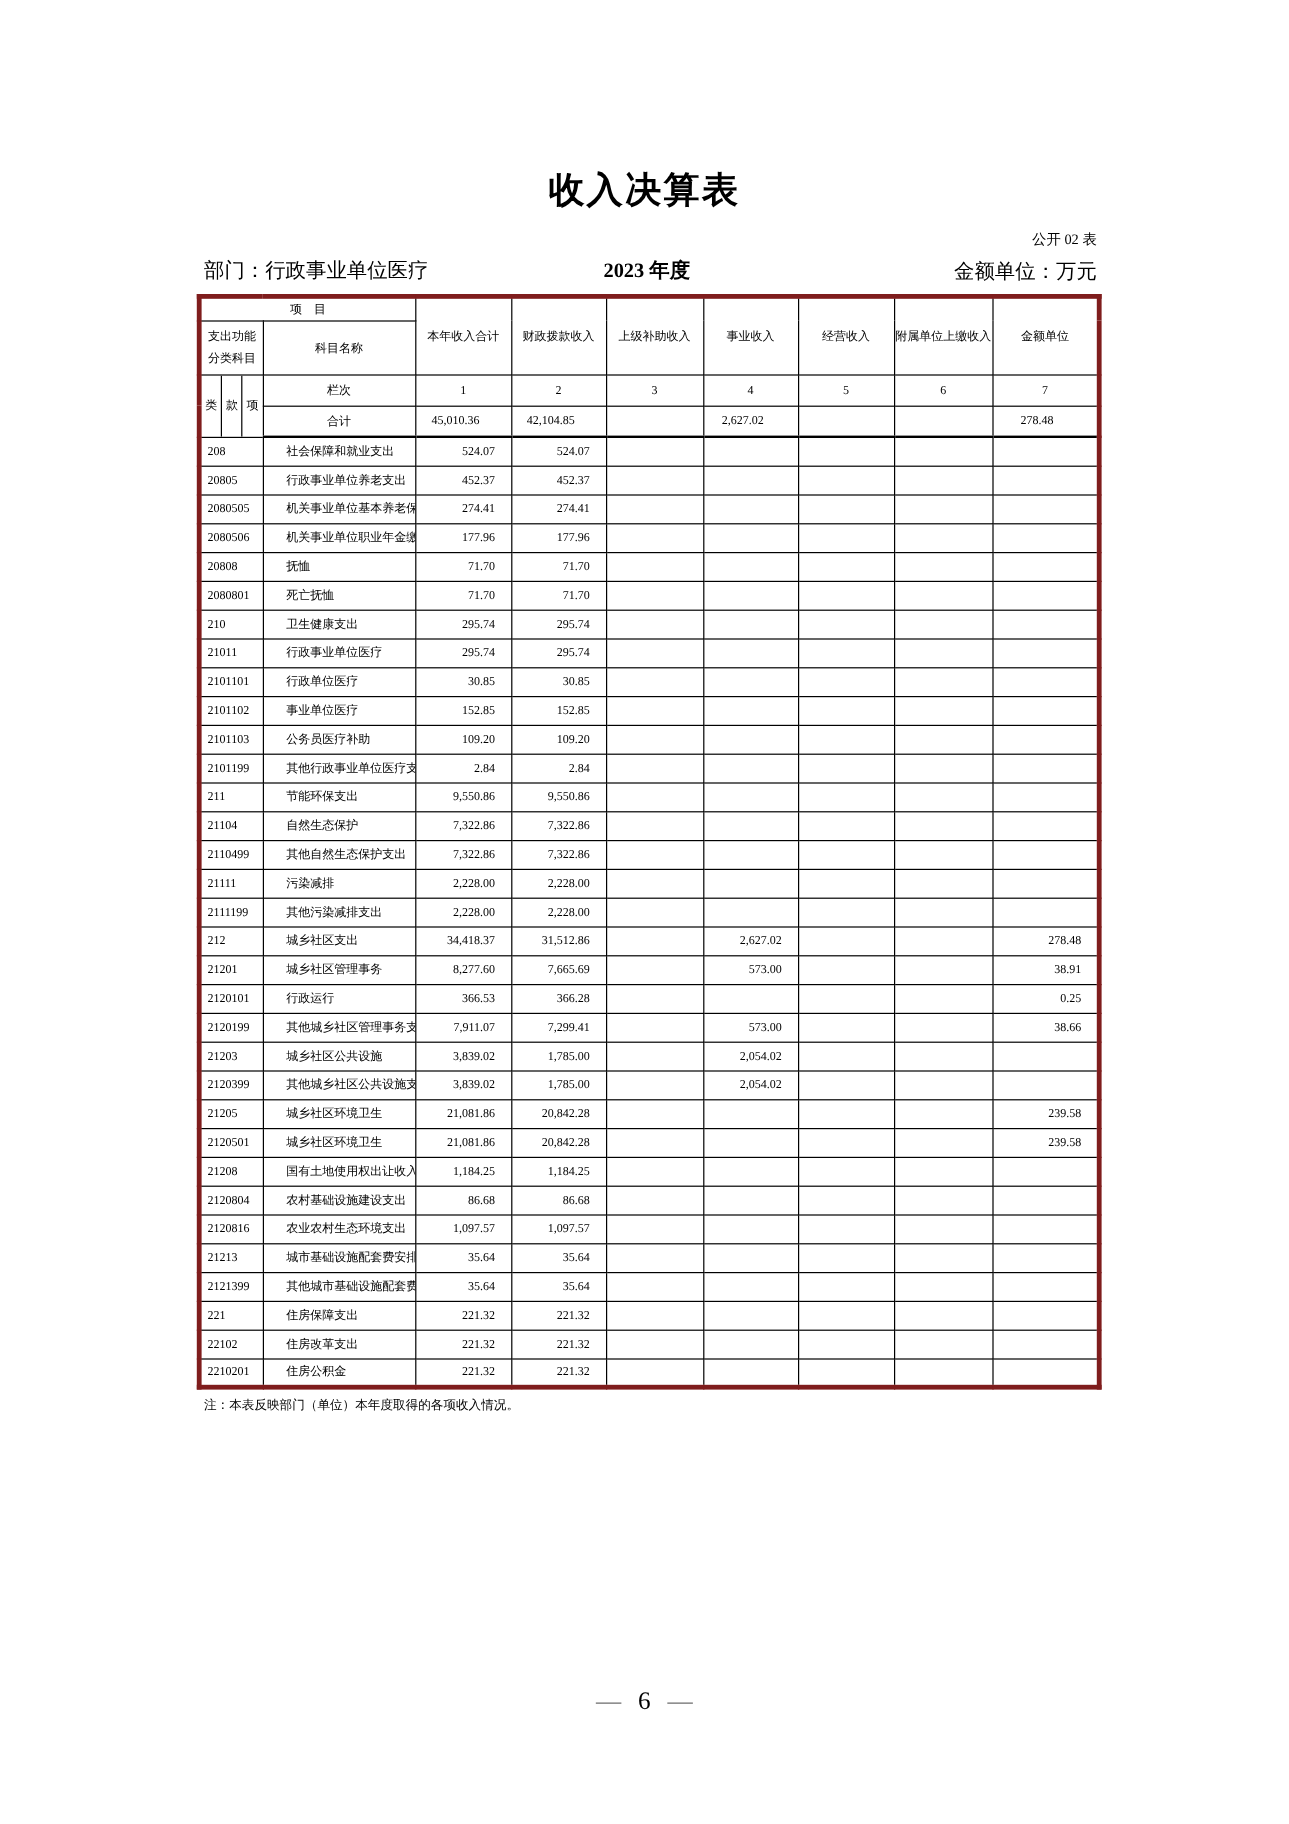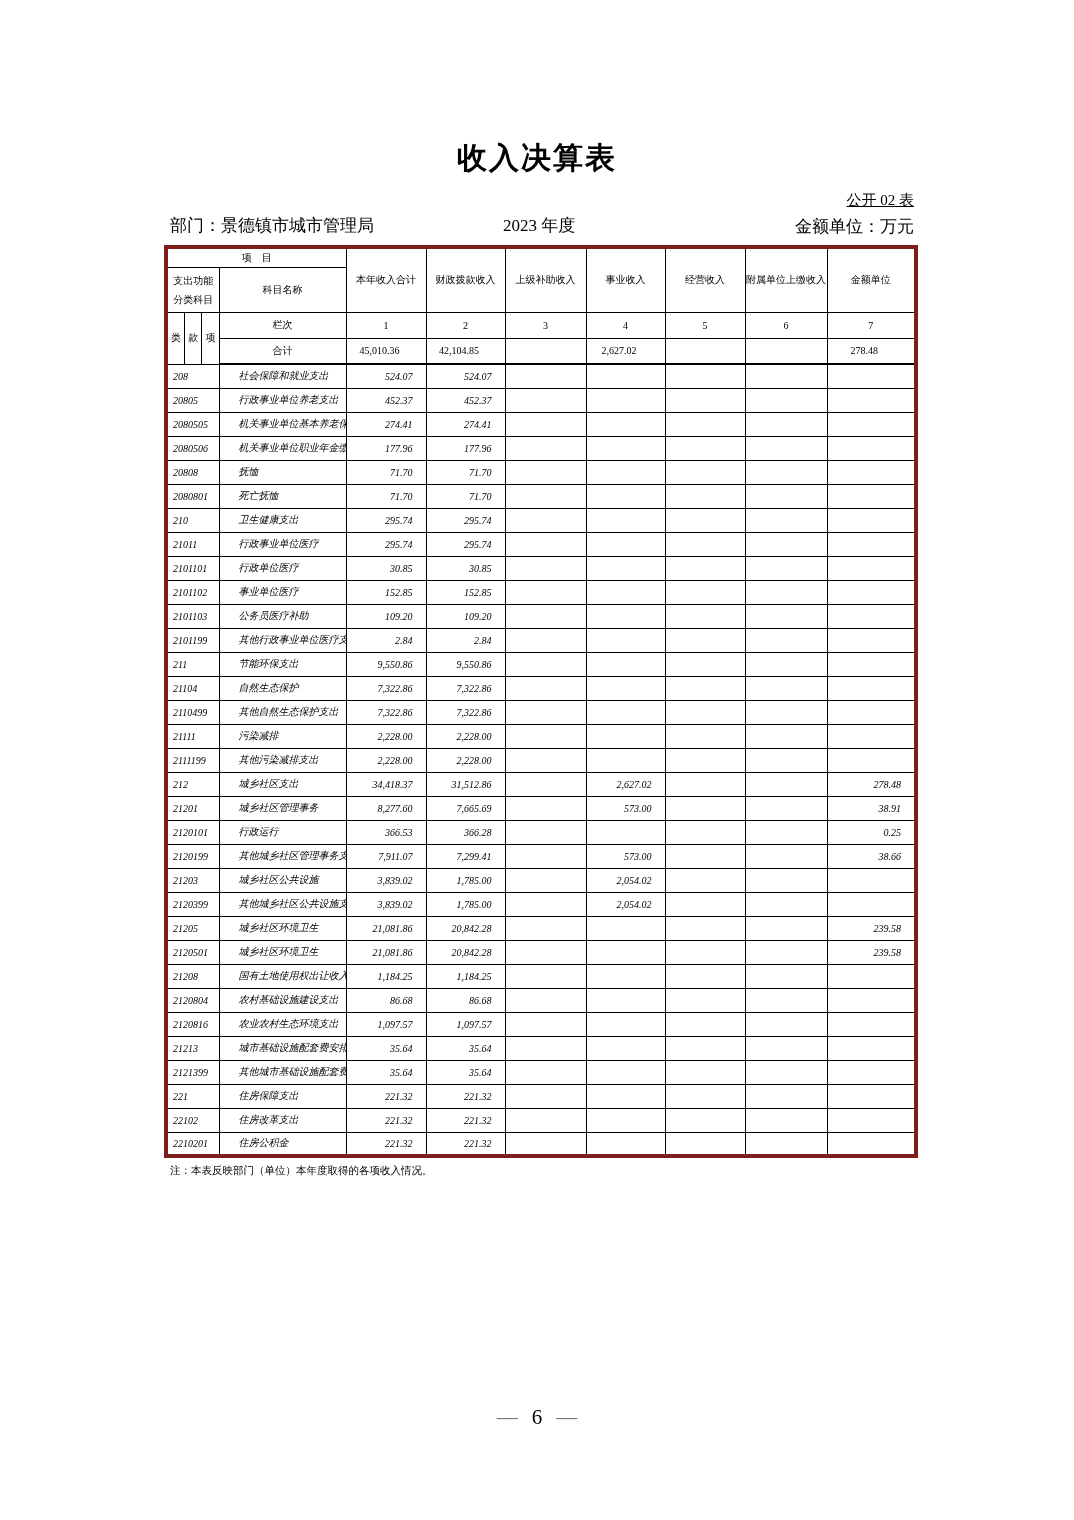--- a/index.html
+++ b/index.html
@@ -21,33 +21,32 @@
     text-align: center;
     font-family: "Liberation Sans", "DejaVu Sans", sans-serif;
     font-weight: bold;
     font-size: 30px;
     letter-spacing: 2px;
   }
   .form-code {
     position: absolute;
     top: 191px;
     right: 160px;
-    font-size: 15px;
-    text-decoration: underline;
+    font-size: 12px;
   }
   .meta-row {
     position: absolute;
     top: 214px;
     left: 164px;
     width: 750px;
     height: 24px;
     font-size: 17px;
   }
   .meta-dept { position: absolute; left: 6px; top: 0; }
-  .meta-year { position: absolute; left: 0; top: 0; width: 100%; text-align: center; }
+  .meta-year { position: absolute; left: 0; top: 0; width: 100%; text-align: center; font-weight: bold; }
   .meta-unit { position: absolute; right: 0; top: 1px; }
 
   table.acc {
     position: absolute;
     top: 245px;
     left: 164px;
     width: 750px;
     border-collapse: collapse;
     table-layout: fixed;
     border: 4px solid #7f1d1d;
@@ -58,21 +57,21 @@
     font-weight: normal;
     vertical-align: middle;
     text-align: center;
     overflow: hidden;
     white-space: nowrap;
   }
   tr.hdr-project { height: 20px; }
   tr.hdr-main    { height: 45px; }
   tr.hdr-lanci   { height: 26px; }
   tr.hdr-total   { height: 26px; }
-  tbody.rows tr  { height: 24px; font-style: italic; }
+  tbody.rows tr  { height: 24px; }
   tbody.rows td.code { text-align: left; padding-left: 5px; }
   tbody.rows td.name { text-align: left; padding-left: 19px; }
   td.num, tbody.rows td.num { text-align: right; padding-right: 13px; }
   th.func-class div { line-height: 1.9; }
   td.class-cell { position: relative; padding: 0; }
   .class-split {
     position: absolute;
     left: 0; top: 0; right: 0; bottom: 0;
     display: flex;
   }
@@ -104,21 +103,21 @@
 <body>
 
 <div class="page">
 
   <h1 class="title">收入决算表</h1>
 
   <div class="form-code">公开 02 表</div>
 
   <div class="meta-row">
     <span class="meta-year">2023 年度</span>
-    <span class="meta-dept">部门：景德镇市城市管理局</span>
+    <span class="meta-dept">部门：行政事业单位医疗</span>
     <span class="meta-unit">金额单位：万元</span>
   </div>
 
   <table class="acc">
     <colgroup>
       <col style="width:53px">
       <col style="width:127px">
       <col style="width:80px">
       <col style="width:79px">
       <col style="width:81px">

